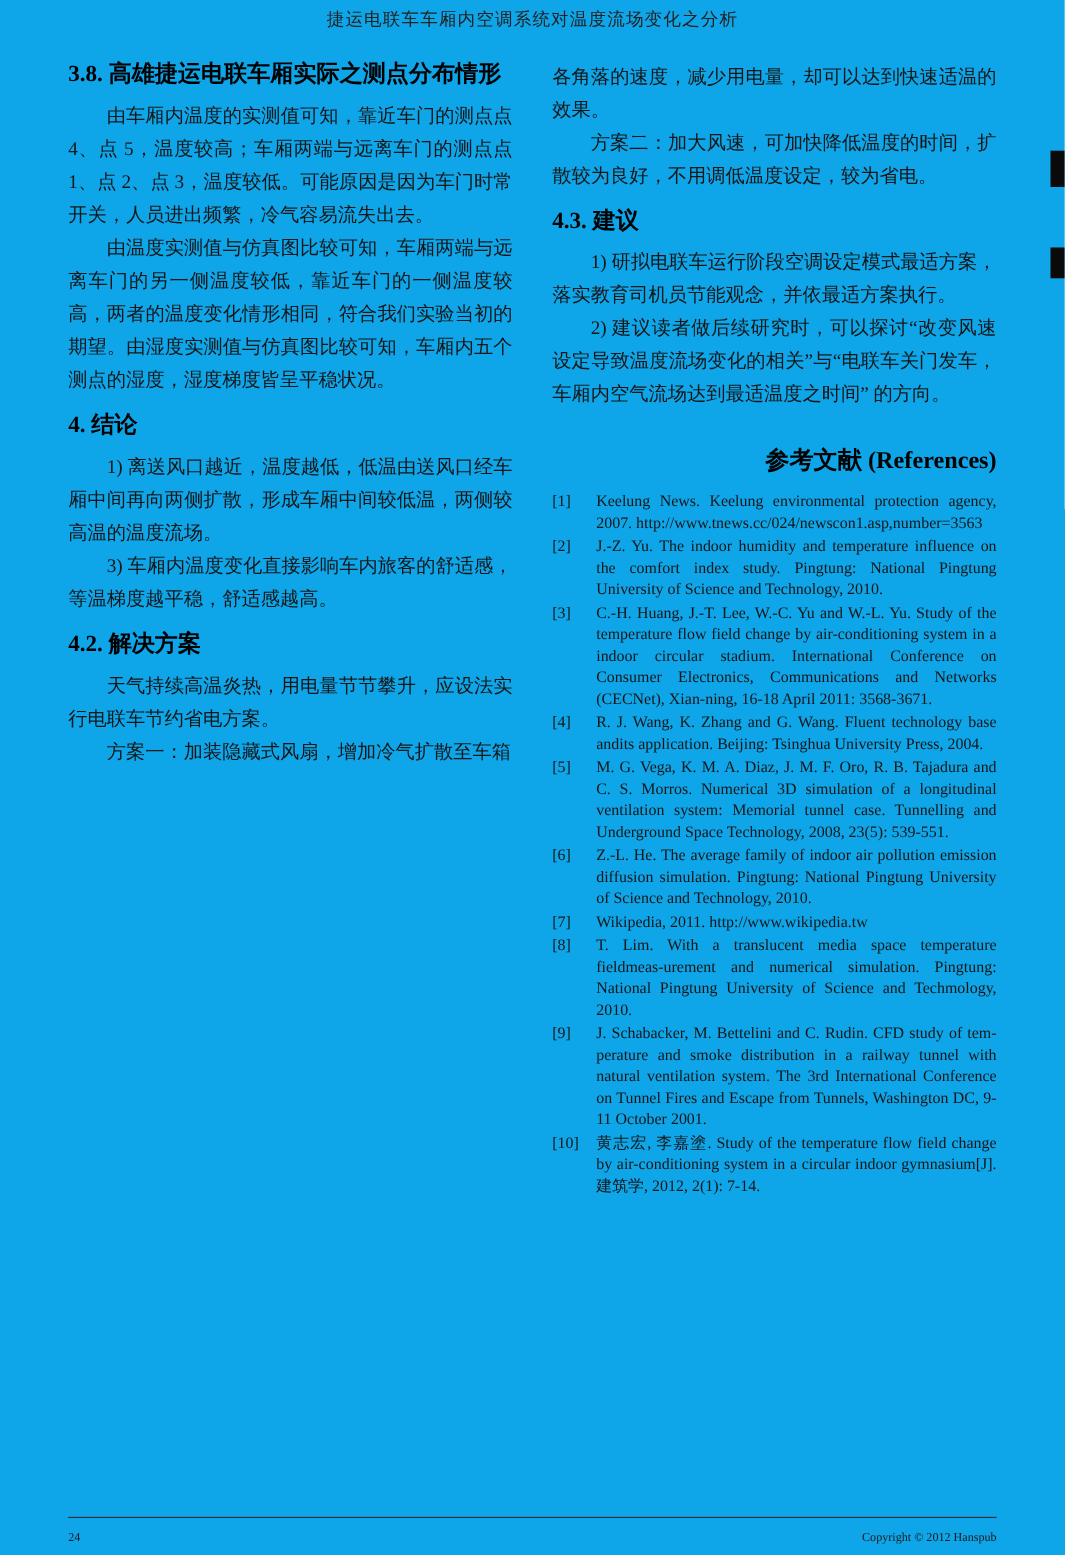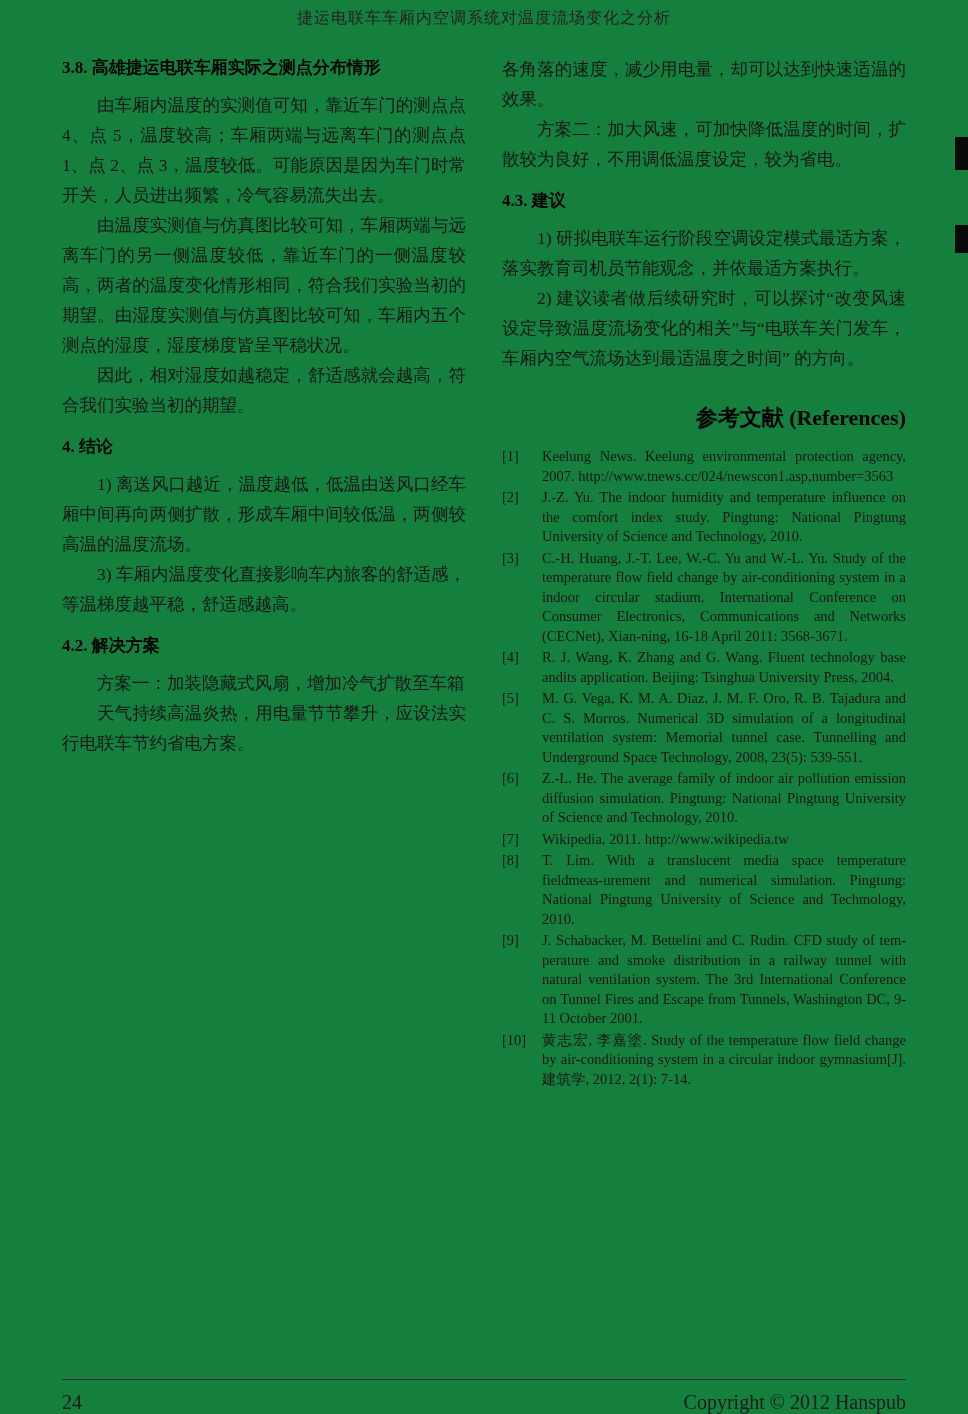--- a/index.html
+++ b/index.html
@@ -1,79 +1,78 @@
 <!DOCTYPE html>
 <html><head>
 <meta charset="utf-8">
 <style>
   * { margin:0; padding:0; box-sizing:border-box; }
   html,body { background:#ffffff; }
   .page {
     position:relative; width:968px; height:1414px; margin:0 auto;
-    background:#15803d; overflow:hidden;
+    background:#0ea5e9; overflow:hidden;
     font-family:"Liberation Serif","DejaVu Serif",serif; color:#161616;
   }
   .header-title {
     position:absolute; top:8px; left:0; width:100%;
     text-align:center; font-size:16px; letter-spacing:1px; color:#222;
   }
   .col {
     position:absolute; top:54px; width:404px;
     font-size:17.5px; line-height:30px; text-align:justify;
   }
   .col-left  { left:62px;  }
   .col-right { left:502px; }
   .col > :first-child { margin-top:0; }
   p.body     { text-indent:2em; }
   p.noindent { text-indent:0; }
   h3.sec {
-    font-size:17px; line-height:27px; font-weight:bold; color:#000;
+    font-size:21px; line-height:27px; font-weight:bold; color:#000;
     margin:13px 0 9px; text-align:left;
   }
   h2.refs-h {
     font-size:22px; line-height:30px; font-weight:bold; color:#000;
     margin:30px 0 14px; text-align:right;
   }
   .ref { display:flex; font-size:14.5px; line-height:19.5px; margin-bottom:2px; }
   .ref-num  { flex:0 0 40px; width:40px; }
   .ref-text { flex:1; text-align:justify; }
   .footer-rule {
     position:absolute; left:62px; right:62px; bottom:34px;
     border-top:1.5px solid #2a2a2a; height:0;
   }
   .footer {
-    position:absolute; left:62px; right:62px; bottom:0;
+    position:absolute; left:62px; right:62px; bottom:10px;
     display:flex; justify-content:space-between; align-items:flex-end;
-    font-size:20px; color:#1a1a1a;
+    font-size:11px; color:#1a1a1a;
   }
   .edge-mark { position:absolute; right:0; width:13px; background:#0a0a0a; }
   .edge-mark-1 { top:137px; height:33px; }
   .edge-mark-2 { top:225px; height:28px; }
 </style>
 </head>
 <body>
 
 <div class="page">
 
   <div class="header-title">捷运电联车车厢内空调系统对温度流场变化之分析</div>
 
   <div class="edge-mark edge-mark-1"></div>
   <div class="edge-mark edge-mark-2"></div>
 
   <div class="col col-left">
     <h3 class="sec">3.8. 高雄捷运电联车厢实际之测点分布情形</h3>
     <p class="body">由车厢内温度的实测值可知，靠近车门的测点点 4、点 5，温度较高；车厢两端与远离车门的测点点 1、点 2、点 3，温度较低。可能原因是因为车门时常开关，人员进出频繁，冷气容易流失出去。</p>
     <p class="body">由温度实测值与仿真图比较可知，车厢两端与远离车门的另一侧温度较低，靠近车门的一侧温度较高，两者的温度变化情形相同，符合我们实验当初的期望。由湿度实测值与仿真图比较可知，车厢内五个测点的湿度，湿度梯度皆呈平稳状况。</p>
-    <p class="body">因此，相对湿度如越稳定，舒适感就会越高，符合我们实验当初的期望。</p>
     <h3 class="sec">4. 结论</h3>
     <p class="body">1) 离送风口越近，温度越低，低温由送风口经车厢中间再向两侧扩散，形成车厢中间较低温，两侧较高温的温度流场。</p>
     <p class="body">3) 车厢内温度变化直接影响车内旅客的舒适感，等温梯度越平稳，舒适感越高。</p>
     <h3 class="sec">4.2. 解决方案</h3>
+    <p class="body">天气持续高温炎热，用电量节节攀升，应设法实行电联车节约省电方案。</p>
     <p class="body">方案一：加装隐藏式风扇，增加冷气扩散至车箱</p>
-    <p class="body">天气持续高温炎热，用电量节节攀升，应设法实行电联车节约省电方案。</p>
   </div>
 
   <div class="col col-right">
     <p class="noindent">各角落的速度，减少用电量，却可以达到快速适温的效果。</p>
     <p class="body">方案二：加大风速，可加快降低温度的时间，扩散较为良好，不用调低温度设定，较为省电。</p>
     <h3 class="sec">4.3. 建议</h3>
     <p class="body">1) 研拟电联车运行阶段空调设定模式最适方案，落实教育司机员节能观念，并依最适方案执行。</p>
     <p class="body">2) 建议读者做后续研究时，可以探讨“改变风速设定导致温度流场变化的相关”与“电联车关门发车，车厢内空气流场达到最适温度之时间” 的方向。</p>
 
     <h2 class="refs-h">参考文献 (References)</h2>

